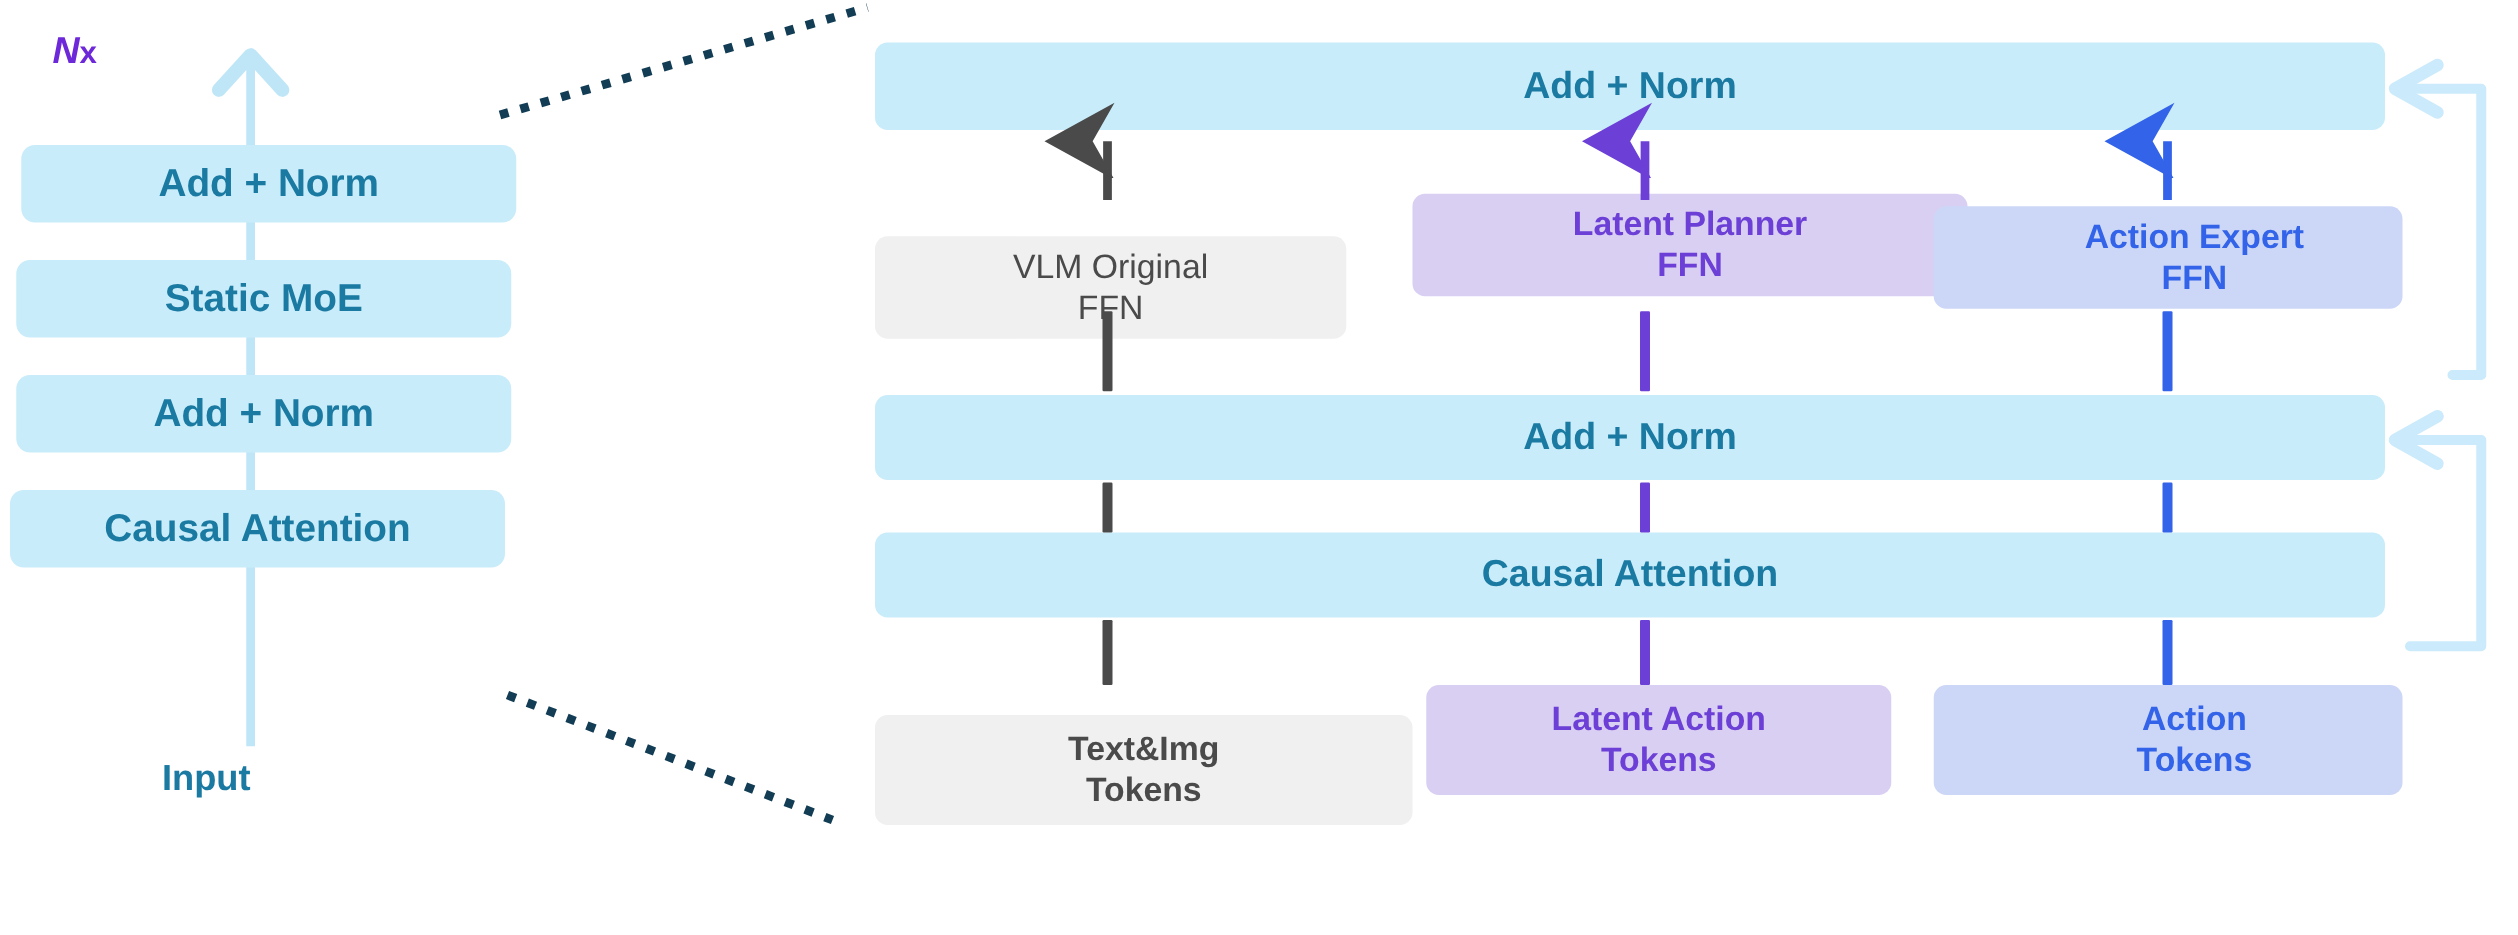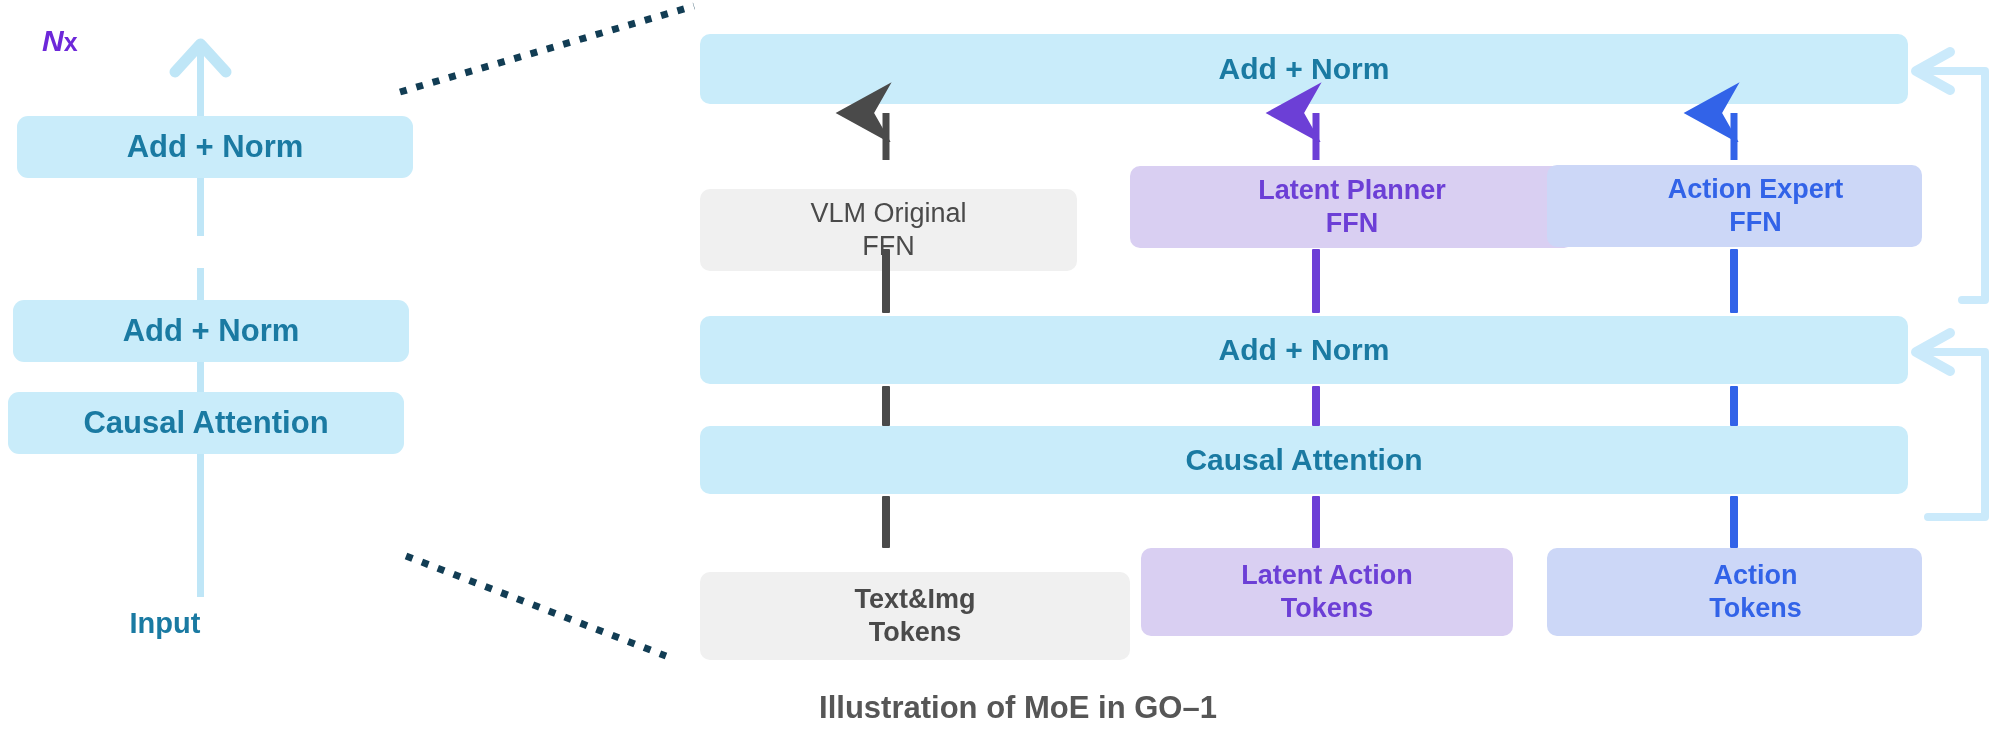--- a/index.html
+++ b/index.html
@@ -113,33 +113,34 @@
   </div>
 
   <div class="lspine" style="top:50px;  height:70px;"></div>
   <div class="lspine" style="top:176px; height:60px;"></div>
   <div class="lspine" style="top:268px; height:56px;"></div>
   <div class="lspine" style="top:358px; height:56px;"></div>
   <div class="lspine" style="top:452px; height:145px;"></div>
 
   <div class="box lbox" style="left:17px; top:116px; width:396px; height:62px;">Add + Norm</div>
 
+  <div class="box lbox" style="left:13px; top:208px; width:396px; height:62px;">Static MoE</div>
 
   <div class="box lbox" style="left:13px; top:300px; width:396px; height:62px;">Add + Norm</div>
 
   <div class="box lbox" style="left:8px; top:392px; width:396px; height:62px;">Causal Attention</div>
 
   <div id="input-label">Input</div>
 
   <div class="box wide" style="left:700px; top:34px; width:1208px; height:70px;">Add + Norm</div>
 
   <div class="box grey" style="left:700px; top:165px; width:377px; height:82px;">VLM Original
 FFN</div>
 
-  <div class="box purple" style="left:1130px; top:166px; width:444px; height:82px;">Latent Planner
+  <div class="box purple" style="left:1130px; top:155px; width:444px; height:82px;">Latent Planner
 FFN</div>
 
   <div class="box blue" style="left:1547px; top:165px; width:375px; height:82px;">Action Expert
 FFN</div>
 
   <div class="box wide" style="left:700px; top:316px; width:1208px; height:68px;">Add + Norm</div>
 
   <div class="box wide" style="left:700px; top:426px; width:1208px; height:68px;">Causal Attention</div>
 
   <div class="box grey" style="left:700px; top:548px; width:430px; height:88px;font-weight:bold;">Text&amp;Img
@@ -201,15 +202,14 @@
     </g>
 
     <g>
       <line x1="400" y1="92" x2="694" y2="6" stroke="#123d54" stroke-width="7" stroke-linecap="butt" stroke-dasharray="7 10"></line>
     </g>
     <g>
       <line x1="406" y1="556" x2="666" y2="656" stroke="#123d54" stroke-width="7" stroke-linecap="butt" stroke-dasharray="7 10"></line>
     </g>
   </svg>
 
-  <div id="caption">Illustration of MoE in GO–1</div>
 
 </div>
 
 </body></html>

